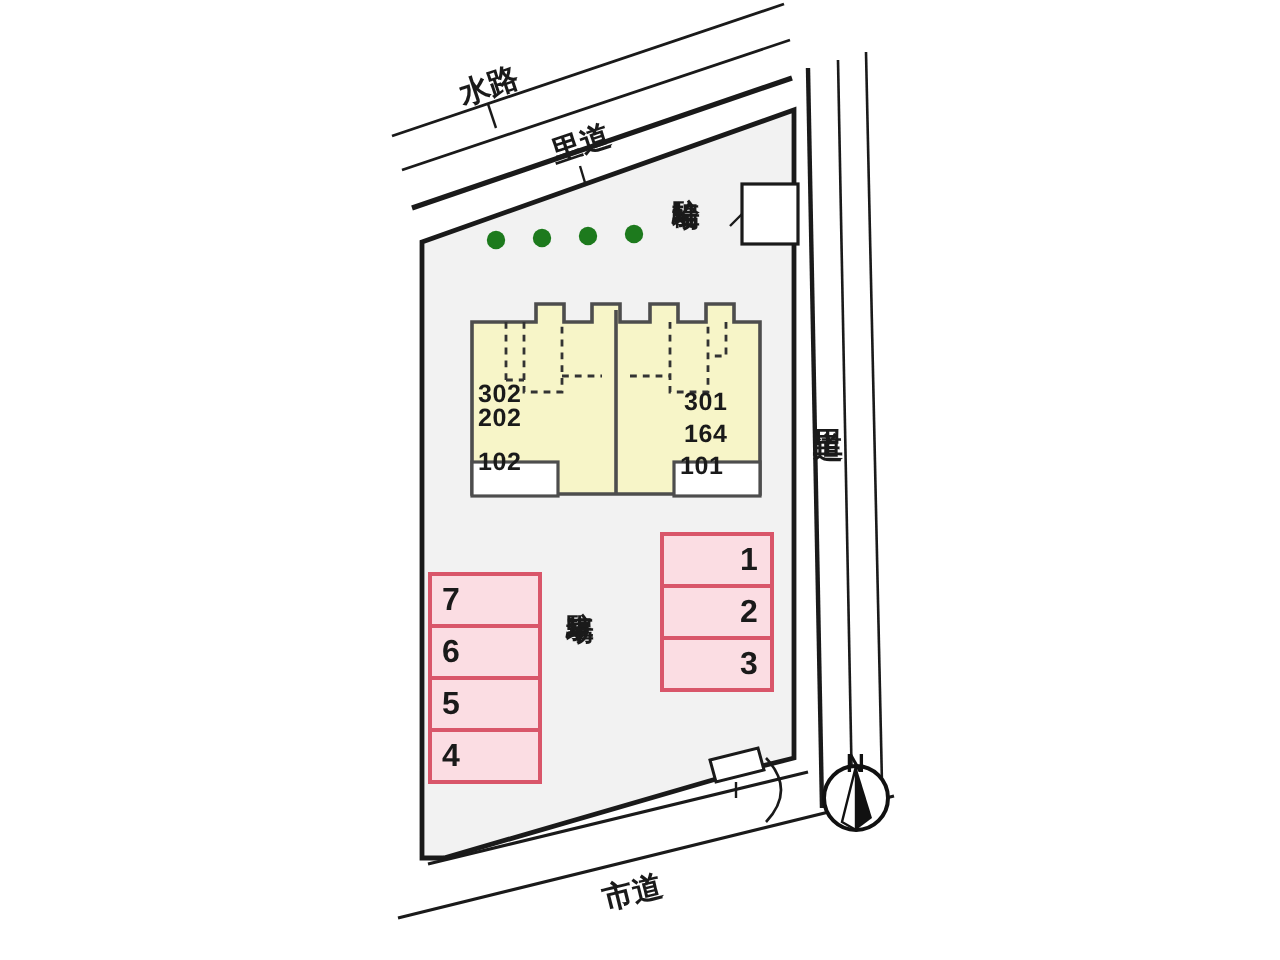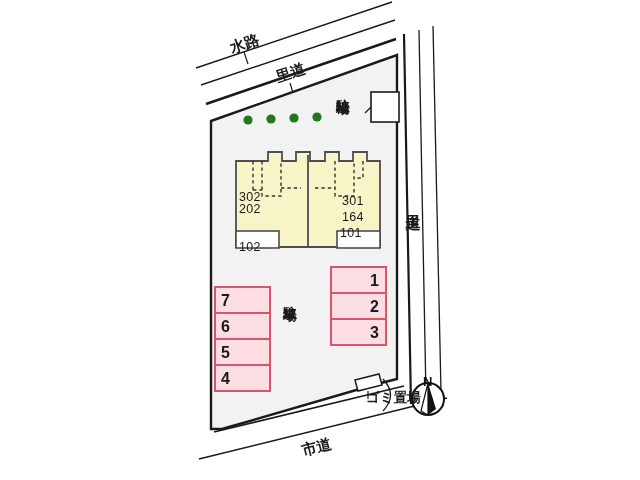--- a/index.html
+++ b/index.html
@@ -9,21 +9,21 @@
     font-family:"Liberation Sans","DejaVu Sans",sans-serif;
     overflow:hidden;
   }
   #map-root{position:relative;width:640px;height:480px;background:#fff;}
   #svg-layer{position:absolute;left:0;top:0;width:640px;height:480px;}
 
   .lbl{position:absolute;color:#1a1a1a;font-weight:700;line-height:1;white-space:pre;}
   .lbl-v{writing-mode:vertical-rl;text-orientation:upright;letter-spacing:1px;}
   .road-lbl{font-size:15px;font-weight:700;}
   .stall-num{position:absolute;font-size:16px;font-weight:700;color:#1a1a1a;}
-  .room-num{position:absolute;font-size:12.5px;font-weight:400;color:#1a1a1a;letter-spacing:.3px;}
+  .room-num{position:absolute;font-size:12.5px;font-weight:700;color:#1a1a1a;letter-spacing:.3px;}
   .facility-lbl{font-size:13.5px;font-weight:700;}
   .compass-n{position:absolute;font-size:13px;font-weight:700;color:#111;}
 </style>
 </head>
 <body>
 
 <div id="map-root">
 
   <svg id="svg-layer" viewBox="0 0 640 480">
 
@@ -100,29 +100,26 @@
   <div class="lbl road-lbl" style="left:274px;top:70px;transform:rotate(-18.5deg);transform-origin:left top;">里道</div>
 
   <div class="lbl lbl-v road-lbl" style="left:406px;top:203px;">里道</div>
 
   <div class="lbl road-lbl" style="left:300px;top:443px;transform:rotate(-14deg);transform-origin:left top;">市道</div>
 
   <div class="lbl lbl-v facility-lbl" style="left:336px;top:88px;">駐輪場</div>
 
   <div class="lbl lbl-v facility-lbl" style="left:283px;top:295px;">駐車場</div>
 
-  <div class="lbl facility-lbl" style="left:351px;top:379px;line-height:0.95;writing-mode:horizontal-tb;width:36px;">
-    <span style="display:inline-block;width:18px;word-break:break-all;">ゴミ置場</span>
-  </div>
 
   <div class="compass-n" style="left:423px;top:374px;">N</div>
 
   <div class="room-num" style="left:239px;top:190px;">302</div>
   <div class="room-num" style="left:239px;top:202px;text-align:center;">202</div>
-  <div class="room-num" style="left:239px;top:240px;">102</div>
+  <div class="room-num" style="left:239px;top:224px;">102</div>
 
   <div class="room-num" style="left:342px;top:194px;text-align:right;">301</div>
   <div class="room-num" style="left:342px;top:210px;">164</div>
   <div class="room-num" style="left:340px;top:226px;">101</div>
 
   <div class="stall-num" style="left:221px;top:292px;">7</div>
   <div class="stall-num" style="left:221px;top:318px;">6</div>
   <div class="stall-num" style="left:221px;top:344px;">5</div>
   <div class="stall-num" style="left:221px;top:370px;">4</div>
 

